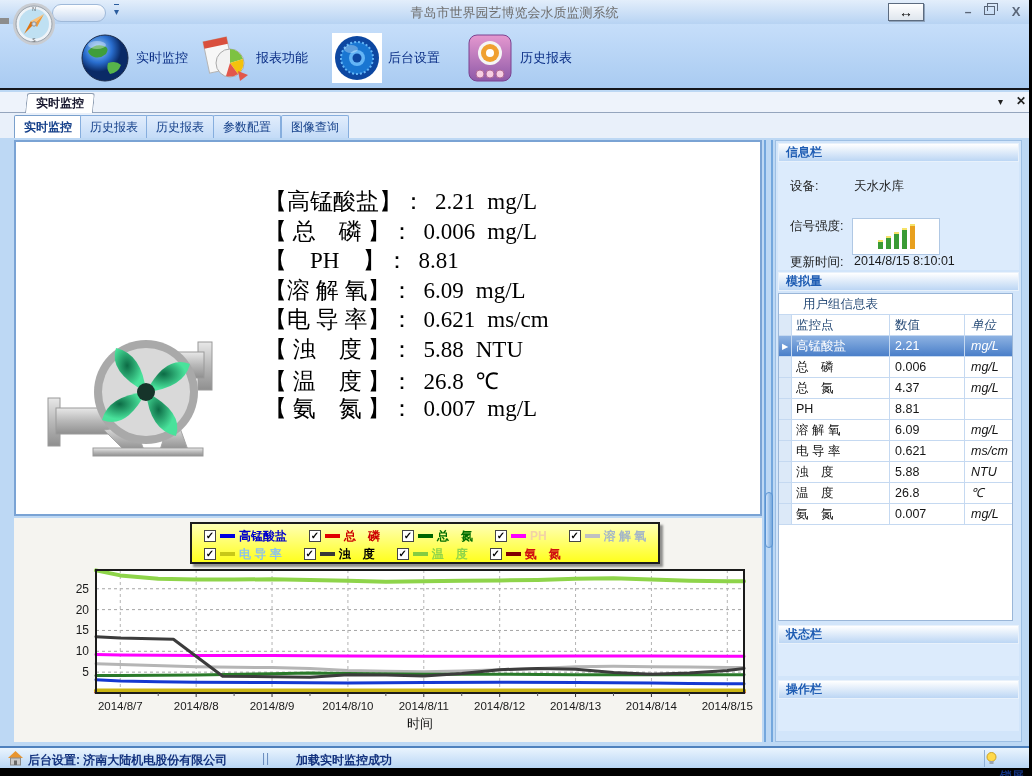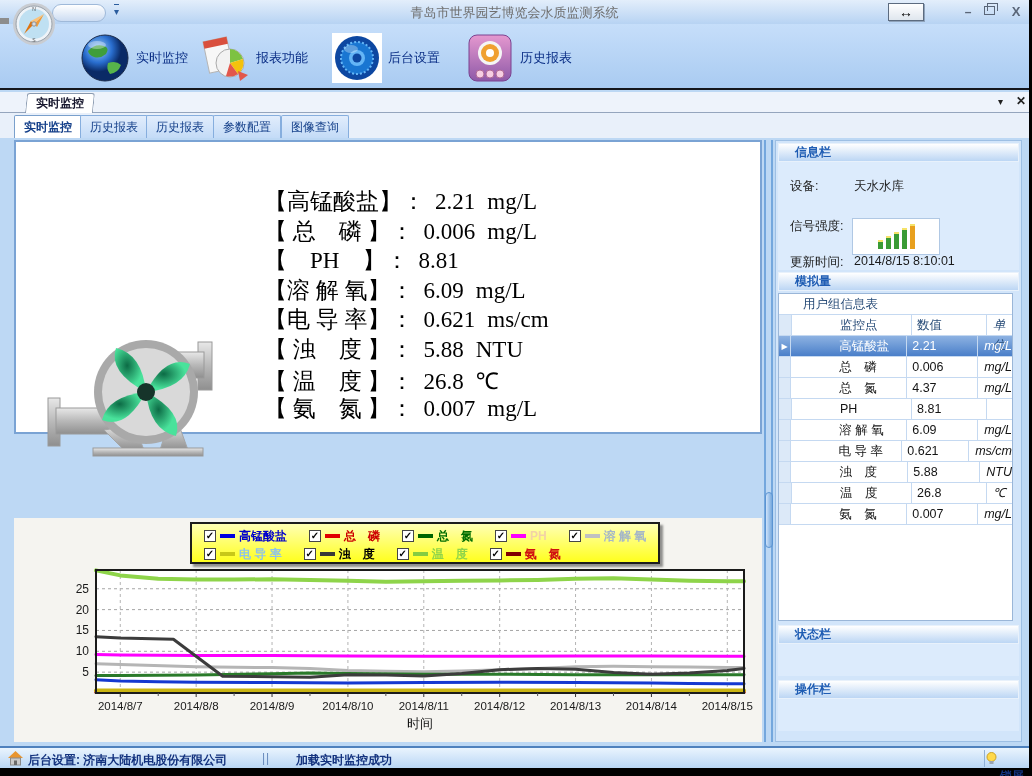--- a/index.html
+++ b/index.html
@@ -39,21 +39,21 @@
   .strip-close { position:absolute; left:1016px; top:2px; font-size:12px; color:#222; font-weight:bold; }
 
   
   .subtabs { position:absolute; left:0; top:113px; width:100%; height:25px; background:#e9f0fa; }
   .subtab { position:absolute; top:2px; height:23px; padding:0 9px; font-size:12px; color:#15408a;
     background:linear-gradient(#e2edfc,#c3dbf7); border:1px solid #86aede; border-bottom:none;
     border-radius:2px 2px 0 0; line-height:22px; cursor:pointer; }
   .subtab.active { background:#fff; border-color:#7aa0cc; font-weight:bold; }
 
   
-  .display-panel { position:absolute; left:14px; top:140px; width:748px; height:294px; background:#fff;
+  .display-panel { position:absolute; left:14px; top:140px; width:748px; height:376px; background:#fff;
     border:2px solid #7aa3d4; }
   .readout { position:absolute; left:248px; top:44px; font-family:"Liberation Serif", serif; font-size:23px; color:#000; }
   .readout-line { height:29.6px; white-space:pre; }
   .readout-line .val { margin-left:10px; }
   .readout-line .unit { margin-left:12px; }
   .pump { position:absolute; left:22px; top:178px; }
 
   
   .chart-section { position:absolute; left:14px; top:518px; width:748px; height:224px; background:#f5f4f0; }
   .legend-box { position:absolute; left:176px; top:4px; width:470px; height:42px;
@@ -68,35 +68,35 @@
   #chart-svg { position:absolute; left:0; top:44px; }
 
   
   .splitter { position:absolute; left:763px; top:140px; width:12px; height:602px; }
   .splitter .rail { position:absolute; top:0; bottom:0; width:2px; background:#74a7dd; }
   .splitter .grip { position:absolute; left:2px; top:352px; width:8px; height:56px; border-radius:4px;
     background:linear-gradient(90deg,#cfe3fa,#74a7dd); border:1px solid #5b94d2; }
 
   
   .right-panel { position:absolute; left:775px; top:140px; width:247px; height:602px; background:#d2e5fa; border:1px solid #9dbfe4; }
-  .group-header { position:relative; height:19px; margin:2px 2px 0 2px; padding-left:16px;
+  .group-header { position:relative; height:19px; margin:2px 2px 0 2px; padding-left:7px;
     background:linear-gradient(#ffffff,#bcd6f4); border:1px solid #e8f1fb;
     font-size:12px; font-weight:bold; color:#1e5cb3; line-height:17px; }
   .info-body { position:relative; height:108px; margin:0 2px; background:#dcebfc; font-size:12.5px; color:#1c1c1c; }
   .info-row { position:absolute; left:12px; }
   .info-val { position:absolute; left:76px; }
   .signal-box { position:absolute; left:74px; top:-12px; width:88px; height:37px; background:#fff; border:1px solid #b0c8e4;
     display:flex; align-items:flex-end; justify-content:center; gap:3px; padding-bottom:5px; }
   .sig-bar { width:5px; }
 
   .table-wrap { position:relative; margin:2px 8px 0 2px; height:328px; background:#fff; border:1px solid #9ab6d8; }
   .tbl-title { height:21px; border-bottom:1px solid #c5d9f1; font-size:12.5px; color:#274b77; line-height:20px; padding-left:24px; }
   .tbl-row { display:flex; height:21px; border-bottom:1px solid #c5d9f1; font-size:12.5px; color:#141414; }
   .tbl-sel { width:13px; background:#dce9f8; border-right:1px solid #c5d9f1; text-align:center; font-size:8px; line-height:21px; }
-  .tbl-c1 { width:76px; padding-left:4px; border-right:1px solid #c5d9f1; line-height:20px; white-space:pre;margin-left:44px; }
+  .tbl-c1 { width:98px; padding-left:4px; border-right:1px solid #c5d9f1; line-height:20px; white-space:pre; }
   .tbl-c2 { width:75px; padding-left:5px; border-right:1px solid #c5d9f1; line-height:20px; }
   .tbl-c3 { flex:1; padding-left:6px; line-height:20px;font-style:italic; }
   .tbl-row.header { color:#274b77; }
   .tbl-row.selected { background:linear-gradient(#8db2e2,#4a7fc9); color:#fff; }
   .tbl-row.selected .tbl-sel { background:linear-gradient(#8db2e2,#4a7fc9); color:#fff; }
   .empty-body { height:32px; margin:0 2px; background:#dcebfc; }
   .empty-body.op { height:32px; }
 
   
   .statusbar { position:absolute; left:0; top:746px; width:1029px; height:22px;

